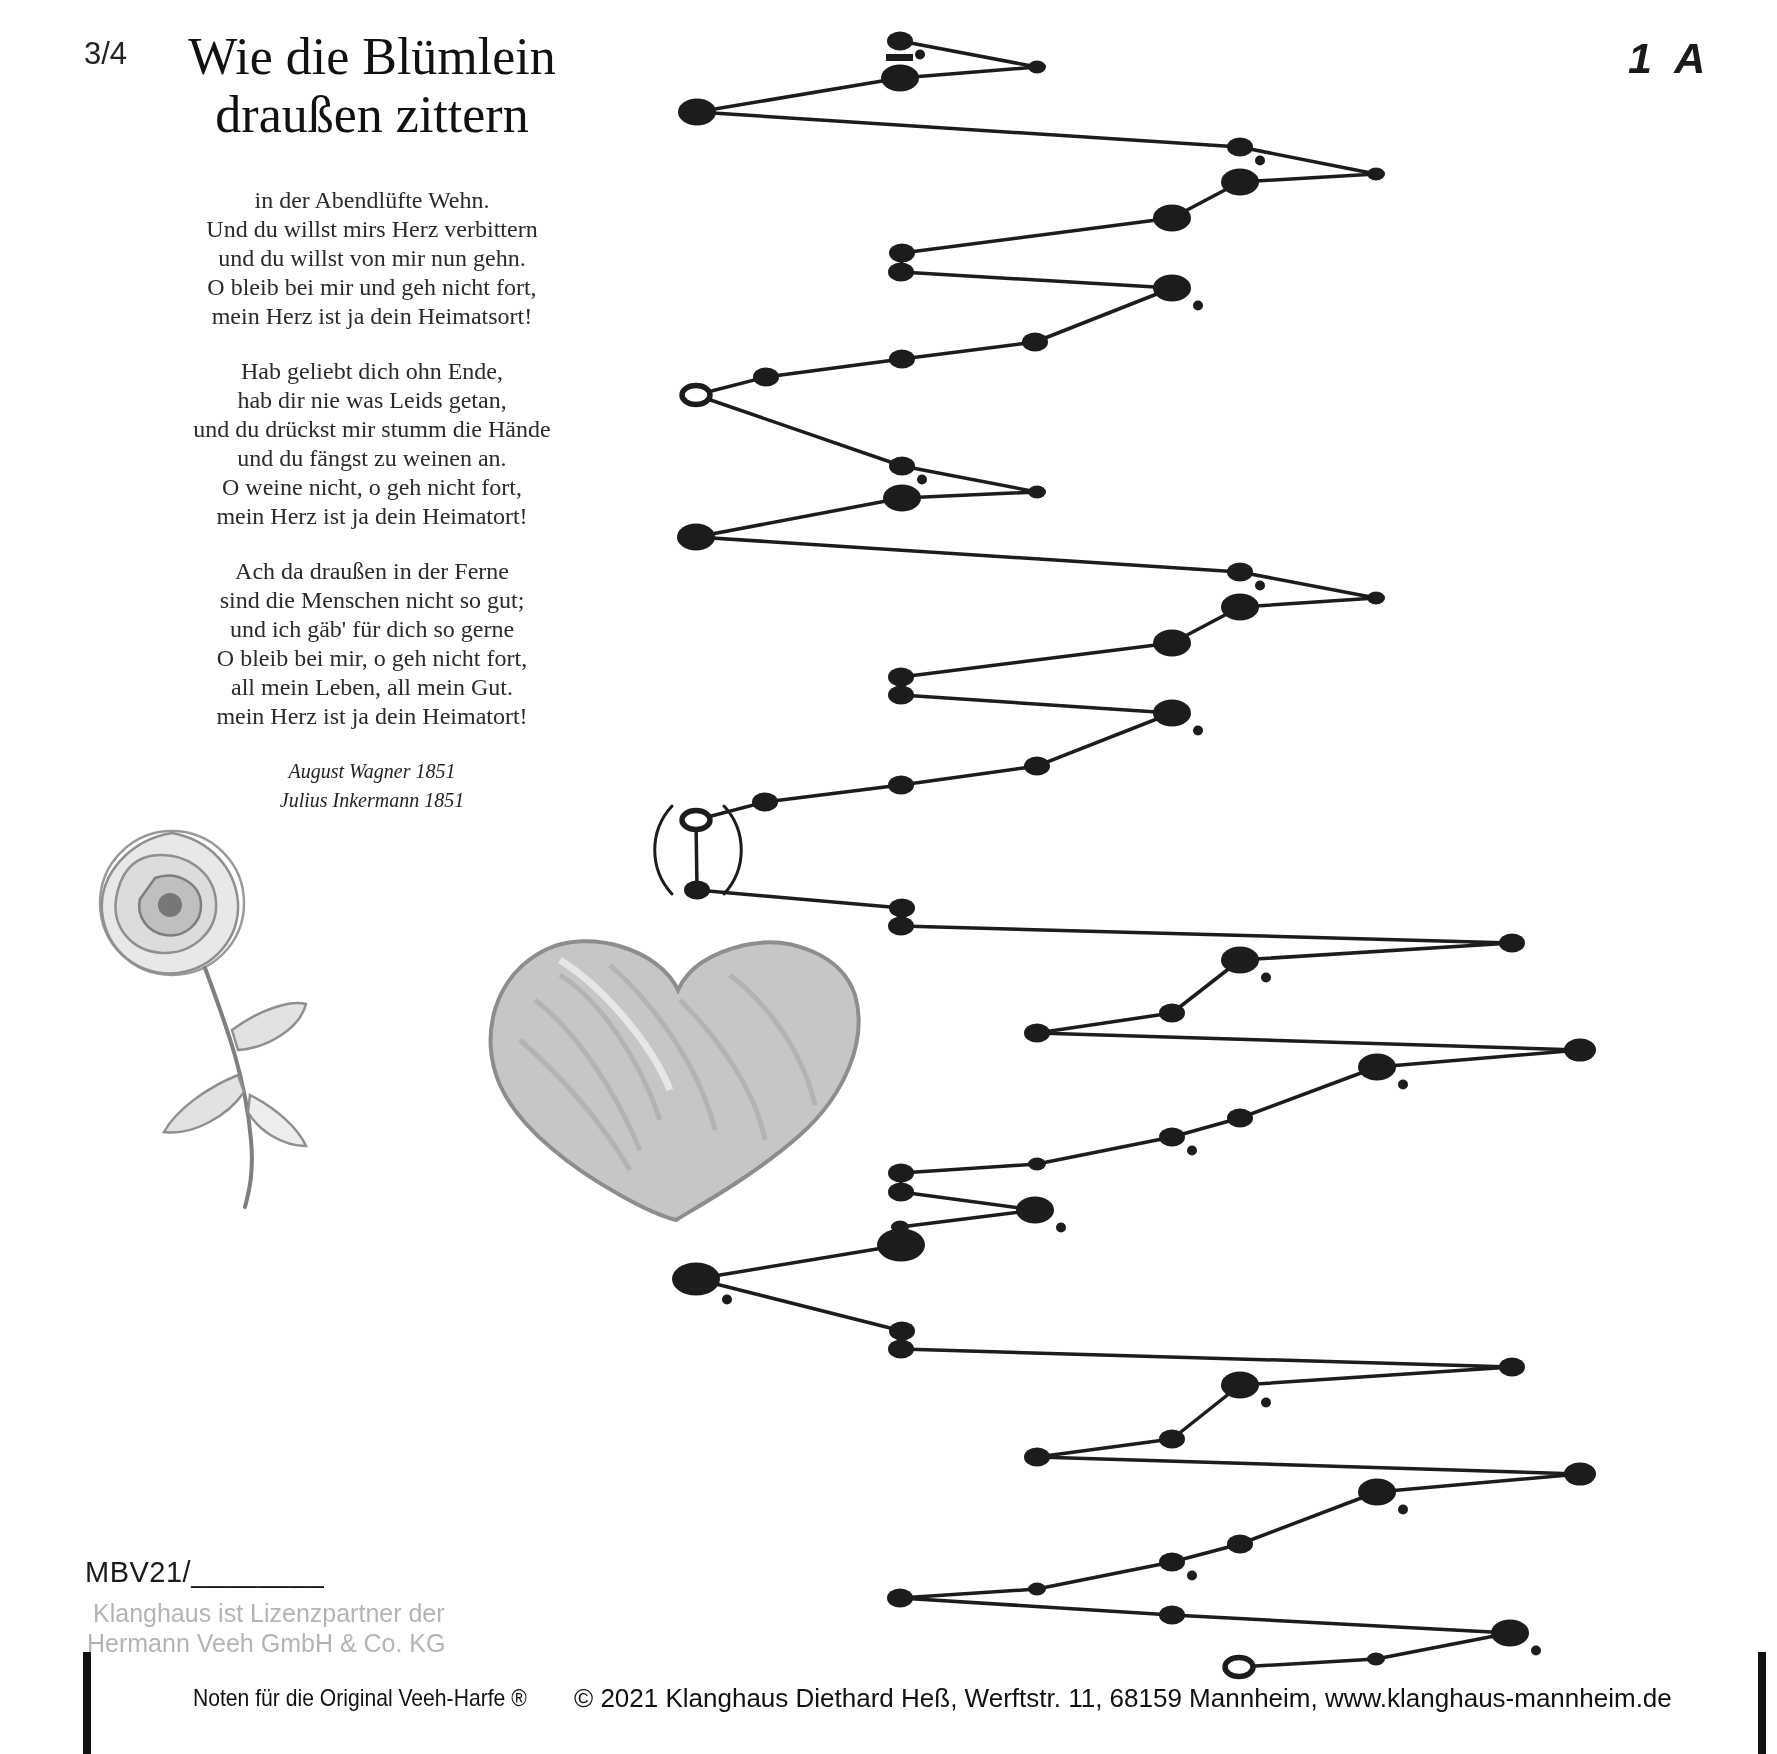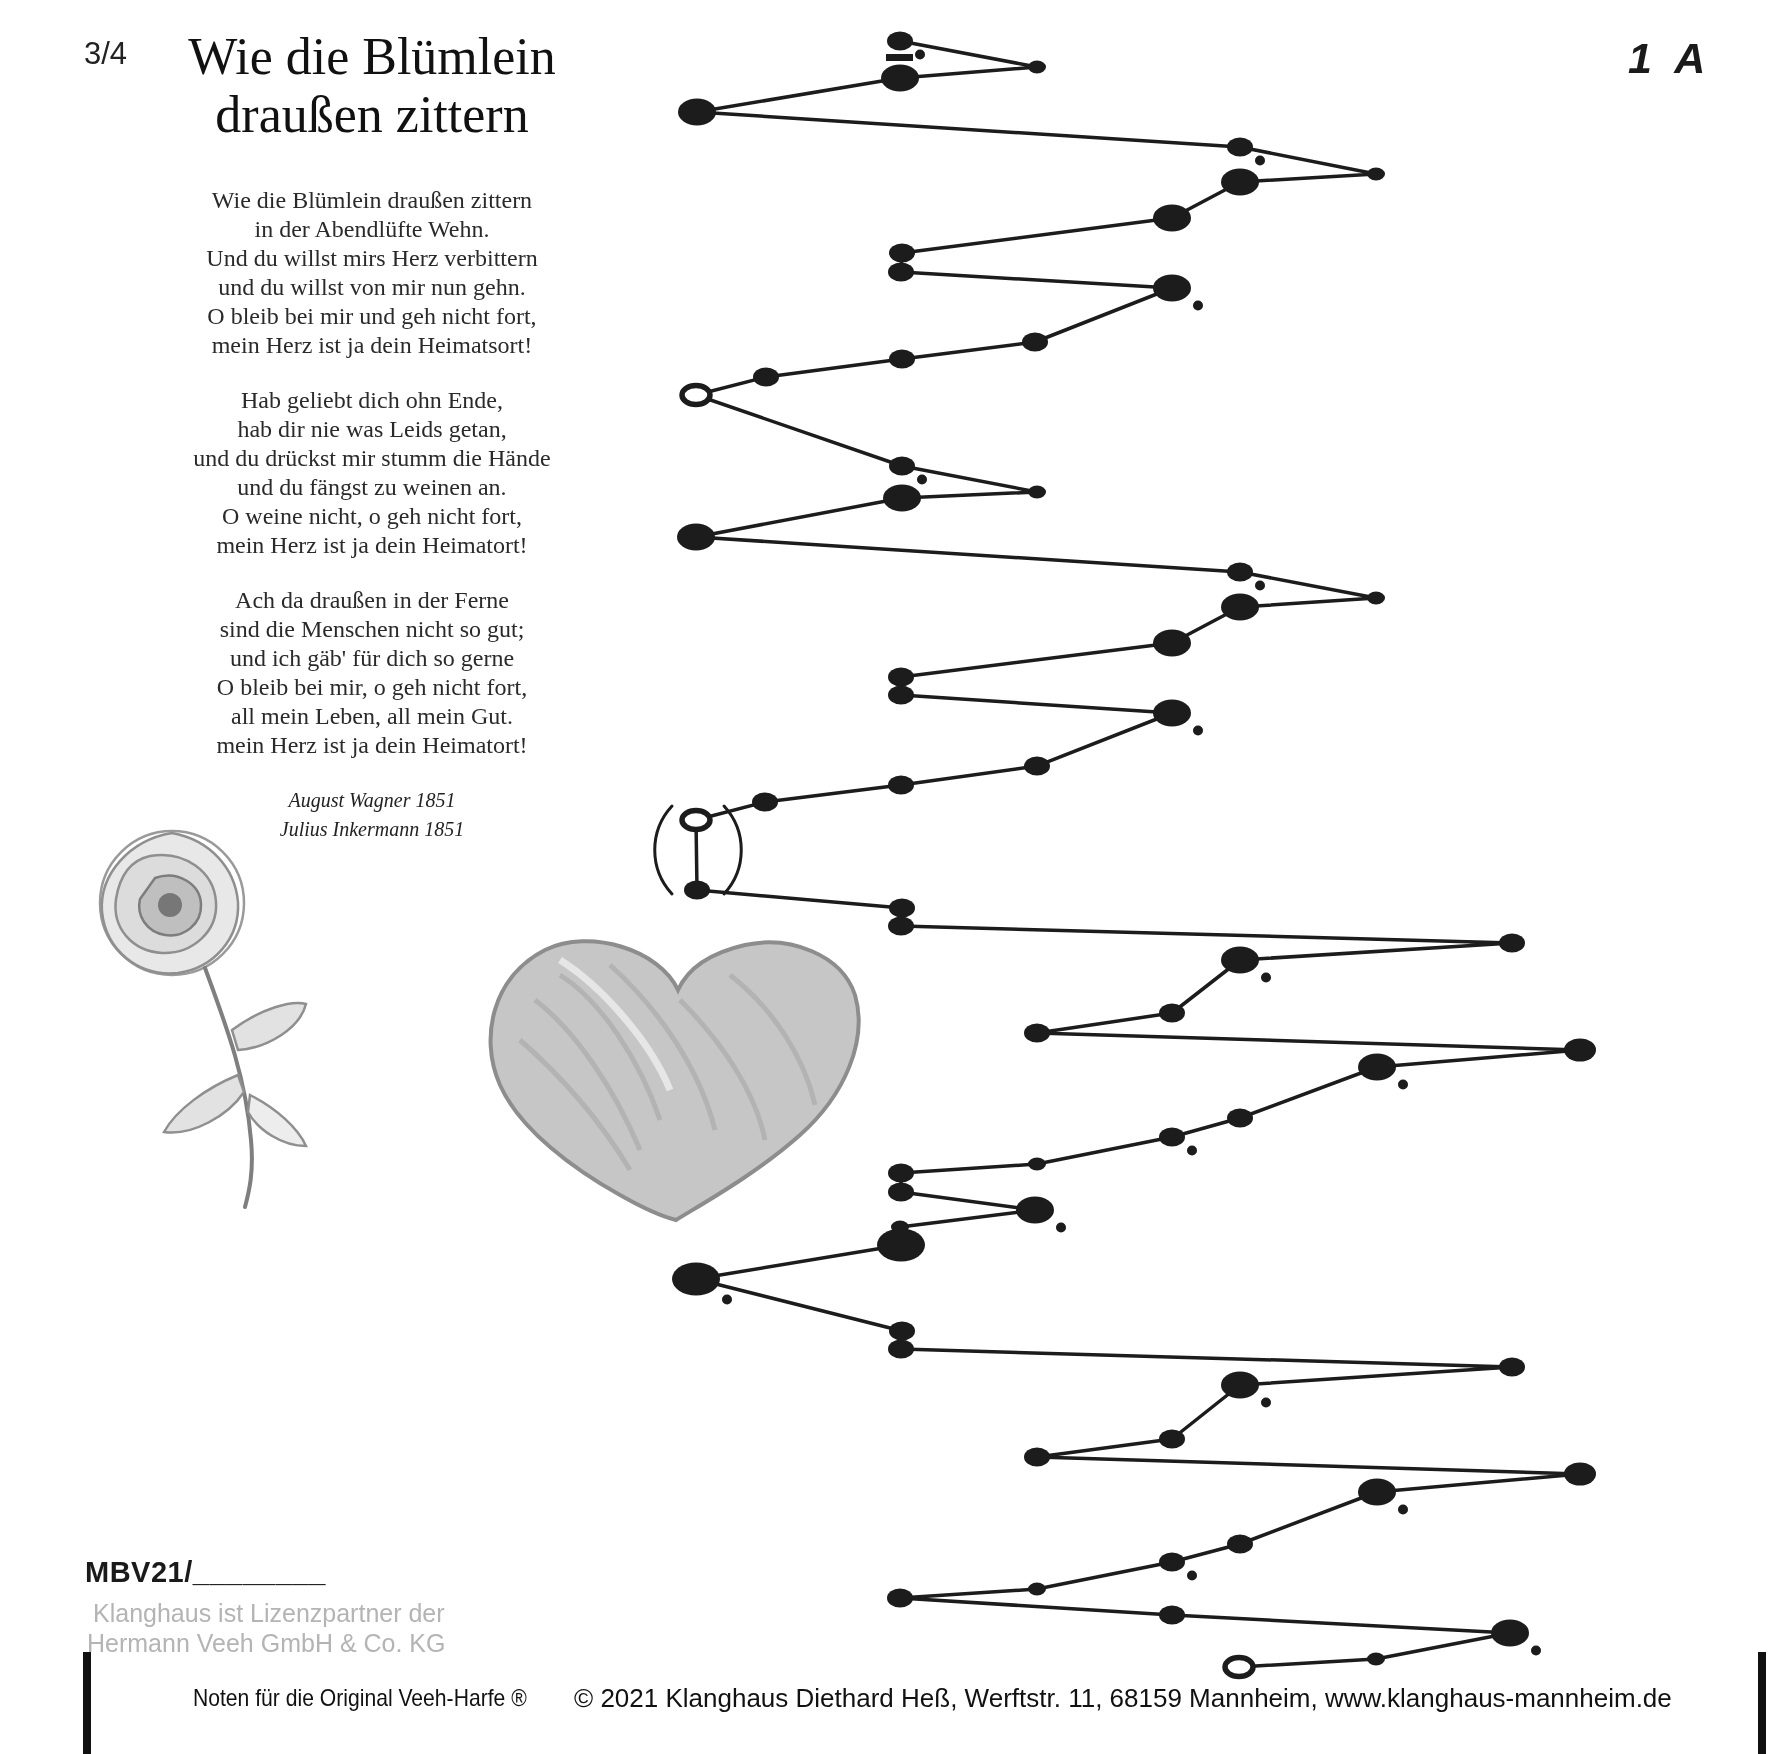--- a/index.html
+++ b/index.html
@@ -11,21 +11,21 @@
   .abs{position:absolute;}
   
   .text-col{position:absolute;left:112px;width:520px;text-align:center;}
   #time-sig{position:absolute;left:84px;top:36px;font-size:31px;font-weight:normal;color:#222;}
   #page-mark{position:absolute;left:1628px;top:34px;font-size:43px;font-weight:bold;letter-spacing:6px;color:#1a1a1a;font-style:italic;}
   #title{top:28px;font-family:"Liberation Serif",serif;font-size:52px;line-height:58px;color:#111;}
   #lyrics{top:186px;font-family:"Liberation Serif",serif;font-size:24px;line-height:29px;color:#2a2a2a;}
   .stanza{margin:0 0 26px 0;}
   #attribution{margin-top:10px;font-style:italic;font-size:20px;line-height:29px;color:#222;}
   
-  #catalog{left:85px;top:1556px;font-size:29px;color:#1a1a1a;letter-spacing:.5px;font-weight:bold;}
+  #catalog{left:85px;top:1556px;font-size:29px;color:#1a1a1a;letter-spacing:.5px;}
   #license1{left:93px;top:1598px;font-size:25px;line-height:30px;color:#b4b4b4;}
   #license2{left:87px;top:1628px;font-size:25px;line-height:30px;color:#b4b4b4;}
   #footer-note{left:193px;top:1684px;font-size:24px;color:#111;transform:scaleX(.88);transform-origin:left;white-space:nowrap;}
   #copyright{left:574px;top:1683px;font-size:26px;color:#111;white-space:nowrap;}
   .corner-bar{position:absolute;width:8px;height:102px;background:#111;top:1652px;}
   #bar-left{left:83px;}
   #bar-right{left:1758px;}
   #notation{position:absolute;left:0;top:0;width:1777px;height:1754px;}
 </style>
 </head>
@@ -34,21 +34,20 @@
 <div id="time-sig">3/4</div>
 <div id="page-mark">1 A</div>
 
 <div id="title" class="text-col">
   <div>Wie die Blümlein</div>
   <div>draußen zittern</div>
 </div>
 
 <div id="lyrics" class="text-col">
   <div class="stanza">
-      <div>Wie die Blümlein draußen zittern</div>
       <div>in der Abendlüfte Wehn.</div>
       <div>Und du willst mirs Herz verbittern</div>
       <div>und du willst von mir nun gehn.</div>
       <div>O bleib bei mir und geh nicht fort,</div>
       <div>mein Herz ist ja dein Heimatsort!</div>
     </div>
     <div class="stanza">
       <div>Hab geliebt dich ohn Ende,</div>
       <div>hab dir nie was Leids getan,</div>
       <div>und du drückst mir stumm die Hände</div>

